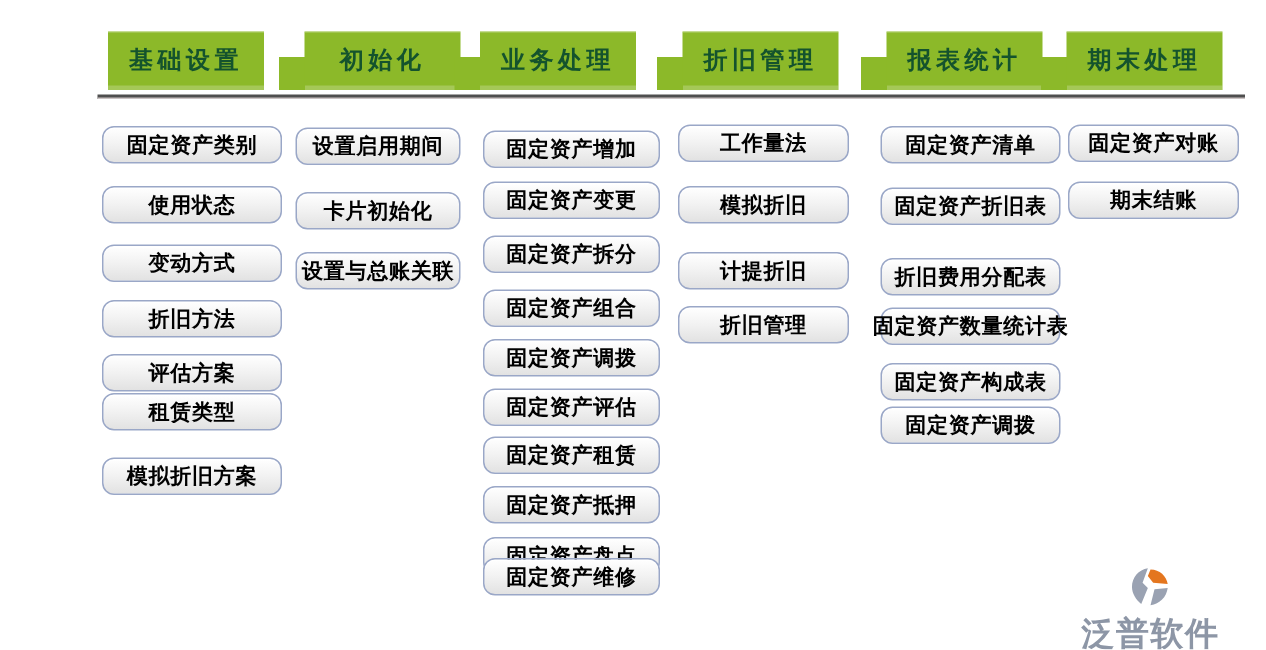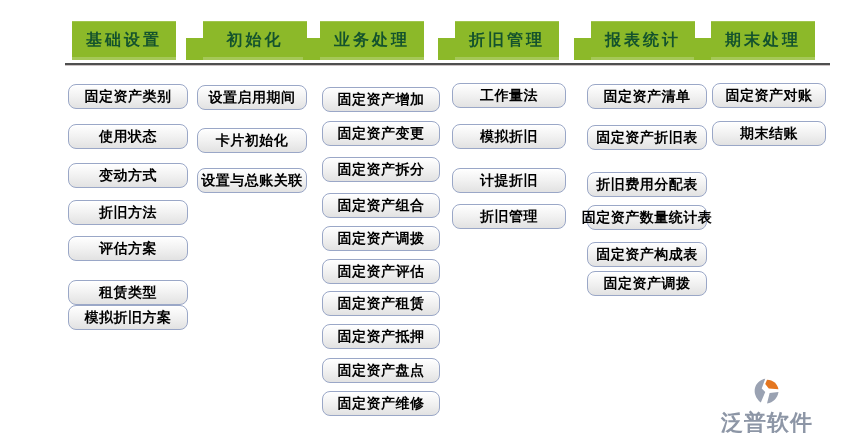--- a/index.html
+++ b/index.html
@@ -72,21 +72,21 @@
       </div>
       <div class="btn" style="left: 68px; top: 163px; width: 118px; height: 23px;">
         <span>变动方式</span>
       </div>
       <div class="btn" style="left: 68px; top: 200px; width: 118px; height: 23px; text-align: right;">
         <span>折旧方法</span>
       </div>
       <div class="btn" style="left: 68px; top: 236px; width: 118px; height: 23px;">
         <span>评估方案</span>
       </div>
-      <div class="btn" style="left: 68px; top: 280px; width: 118px; height: 23px;">
+      <div class="btn" style="left: 68px; top: 262px; width: 118px; height: 23px;">
         <span>租赁类型</span>
       </div>
       <div class="btn" style="left: 68px; top: 305px; width: 118px; height: 23px;">
         <span>模拟折旧方案</span>
       </div>
       <div class="btn" style="left: 197px; top: 85px; width: 108px; height: 23px;">
         <span>设置启用期间</span>
       </div>
       <div class="btn" style="left: 197px; top: 128px; width: 108px; height: 23px;">
         <span>卡片初始化</span>
@@ -114,21 +114,21 @@
       </div>
       <div class="btn" style="left: 322px; top: 291px; width: 116px; height: 23px;">
         <span>固定资产租赁</span>
       </div>
       <div class="btn" style="left: 322px; top: 324px; width: 116px; height: 23px;">
         <span>固定资产抵押</span>
       </div>
       <div class="btn" style="left: 322px; top: 358px; width: 116px; height: 23px;">
         <span>固定资产盘点</span>
       </div>
-      <div class="btn" style="left: 322px; top: 391px; width: 116px; height: 23px;">
+      <div class="btn" style="left: 322px; top: 372px; width: 116px; height: 23px;">
         <span>固定资产维修</span>
       </div>
       <div class="btn" style="left: 452px; top: 83px; width: 112px; height: 23px;">
         <span>工作量法</span>
       </div>
       <div class="btn" style="left: 452px; top: 124px; width: 112px; height: 23px;">
         <span>模拟折旧</span>
       </div>
       <div class="btn" style="left: 452px; top: 168px; width: 112px; height: 23px;">
         <span>计提折旧</span>

